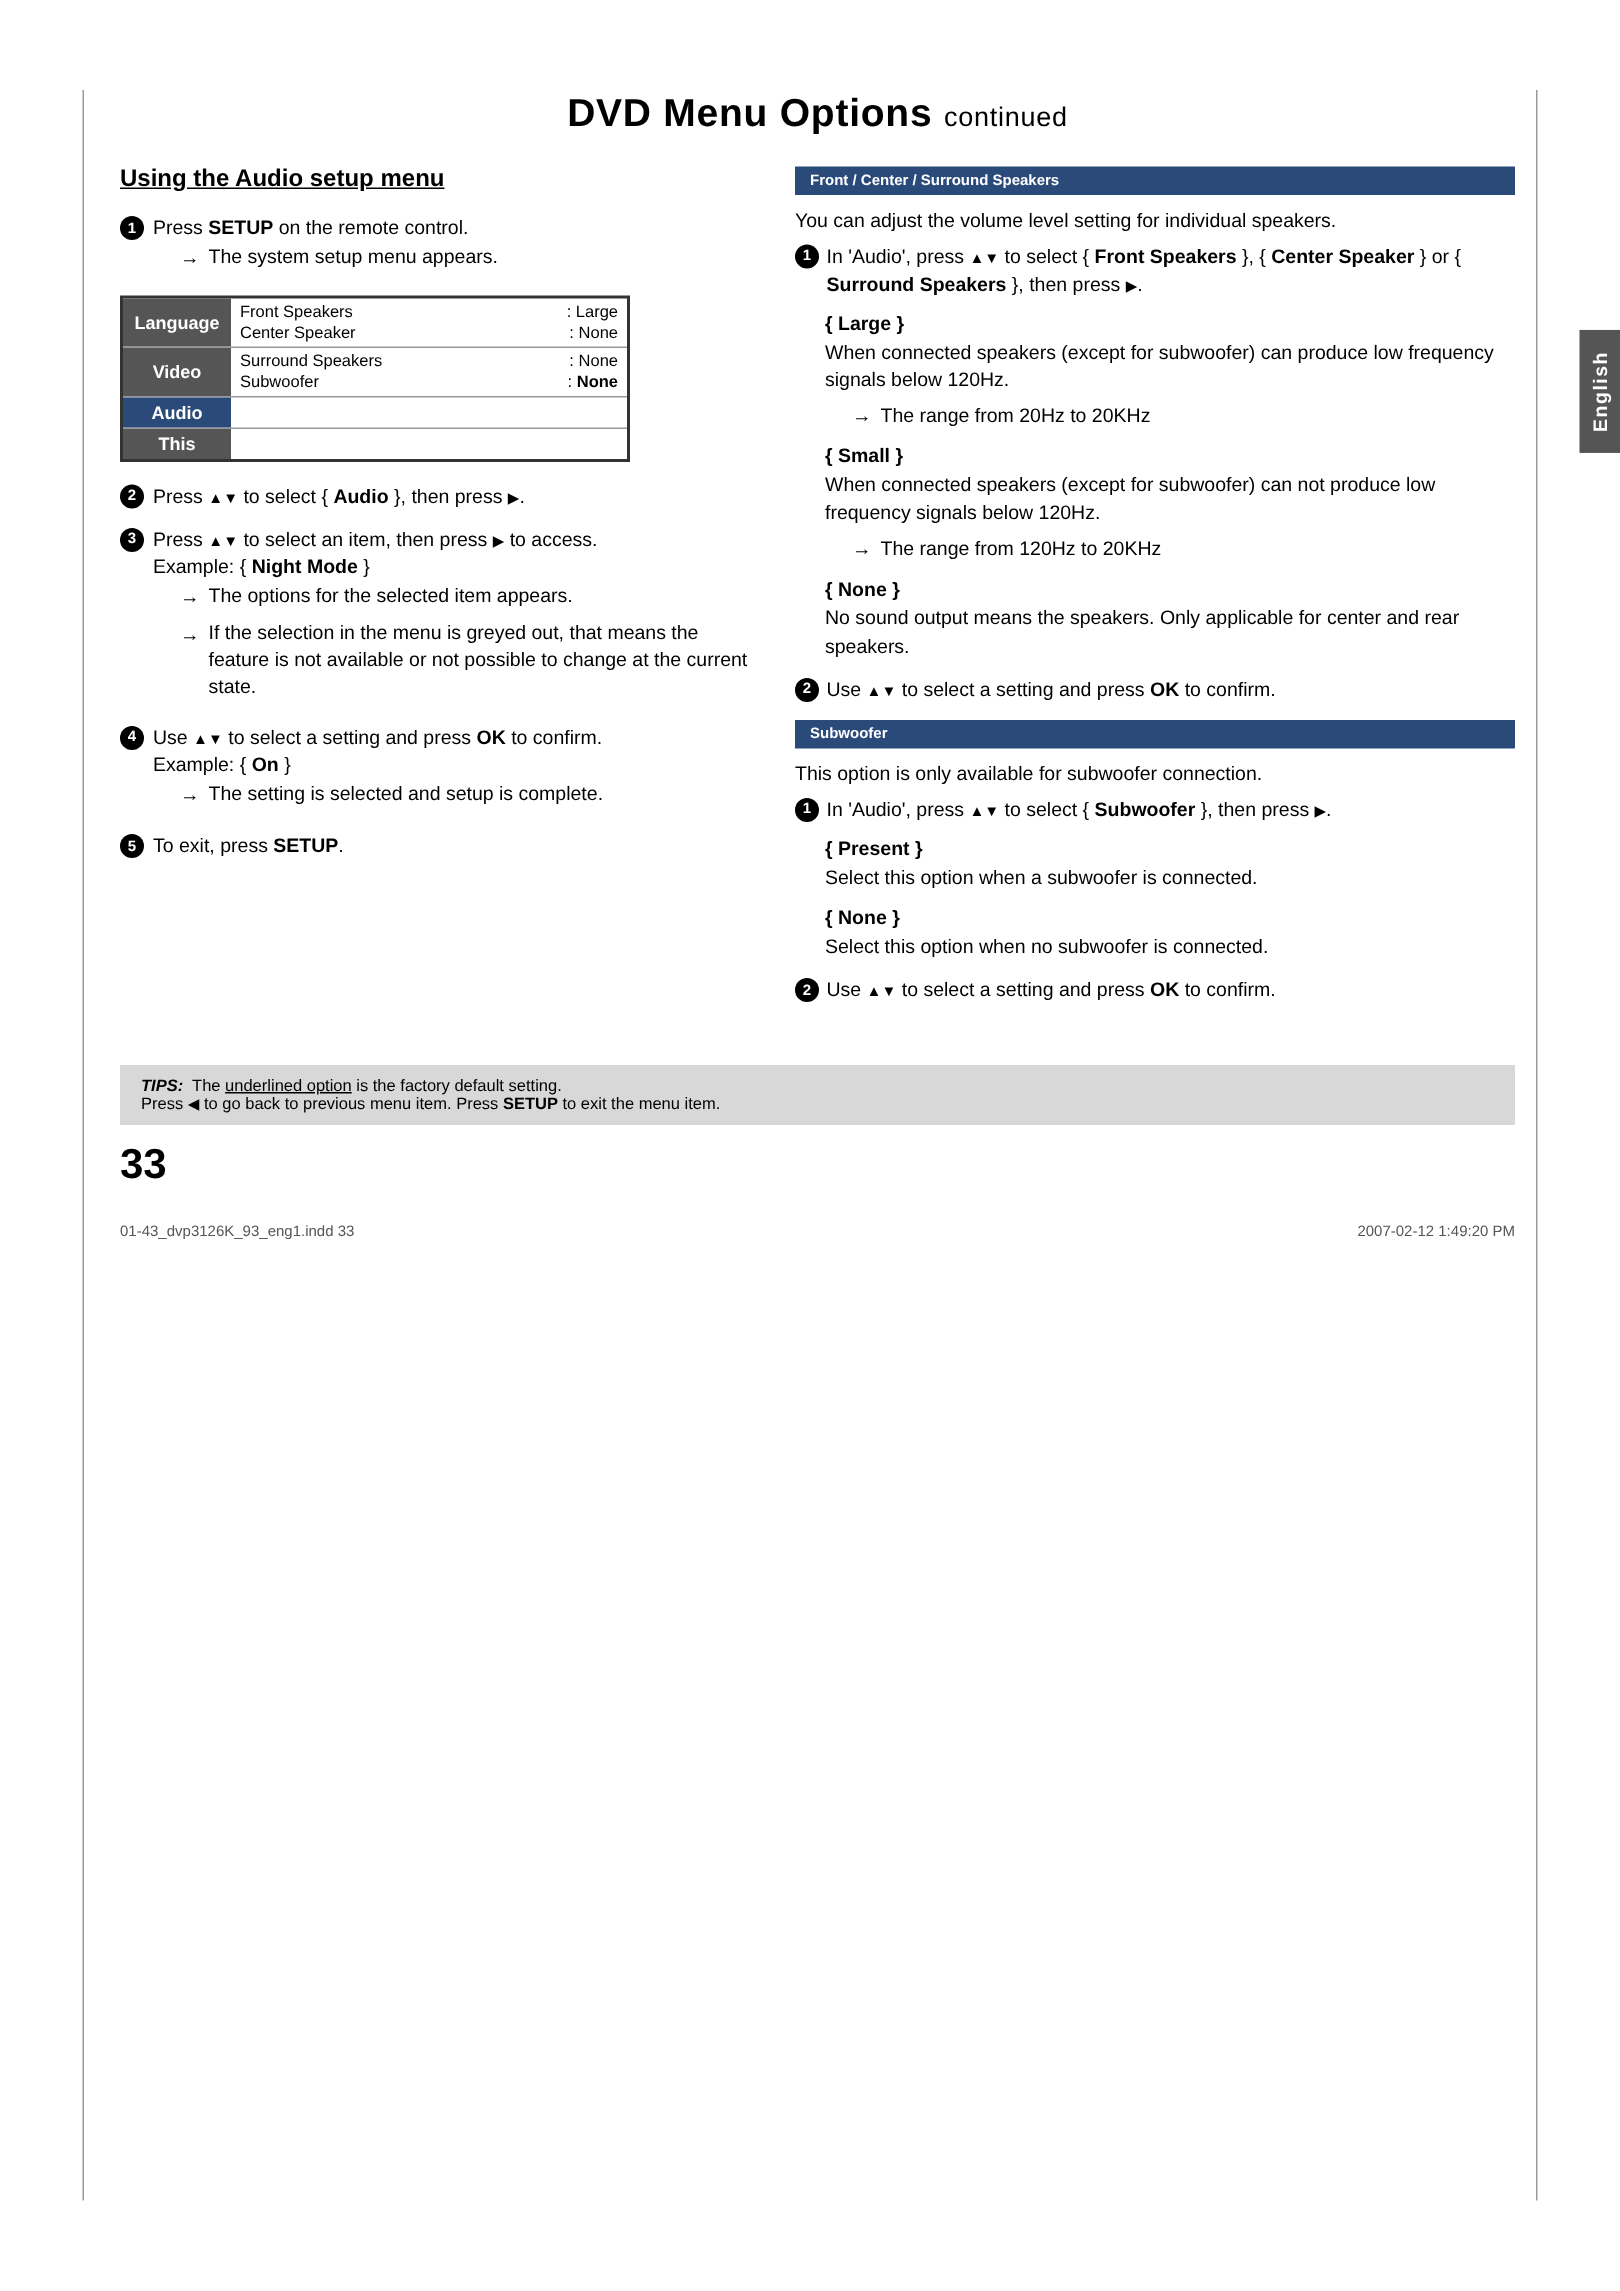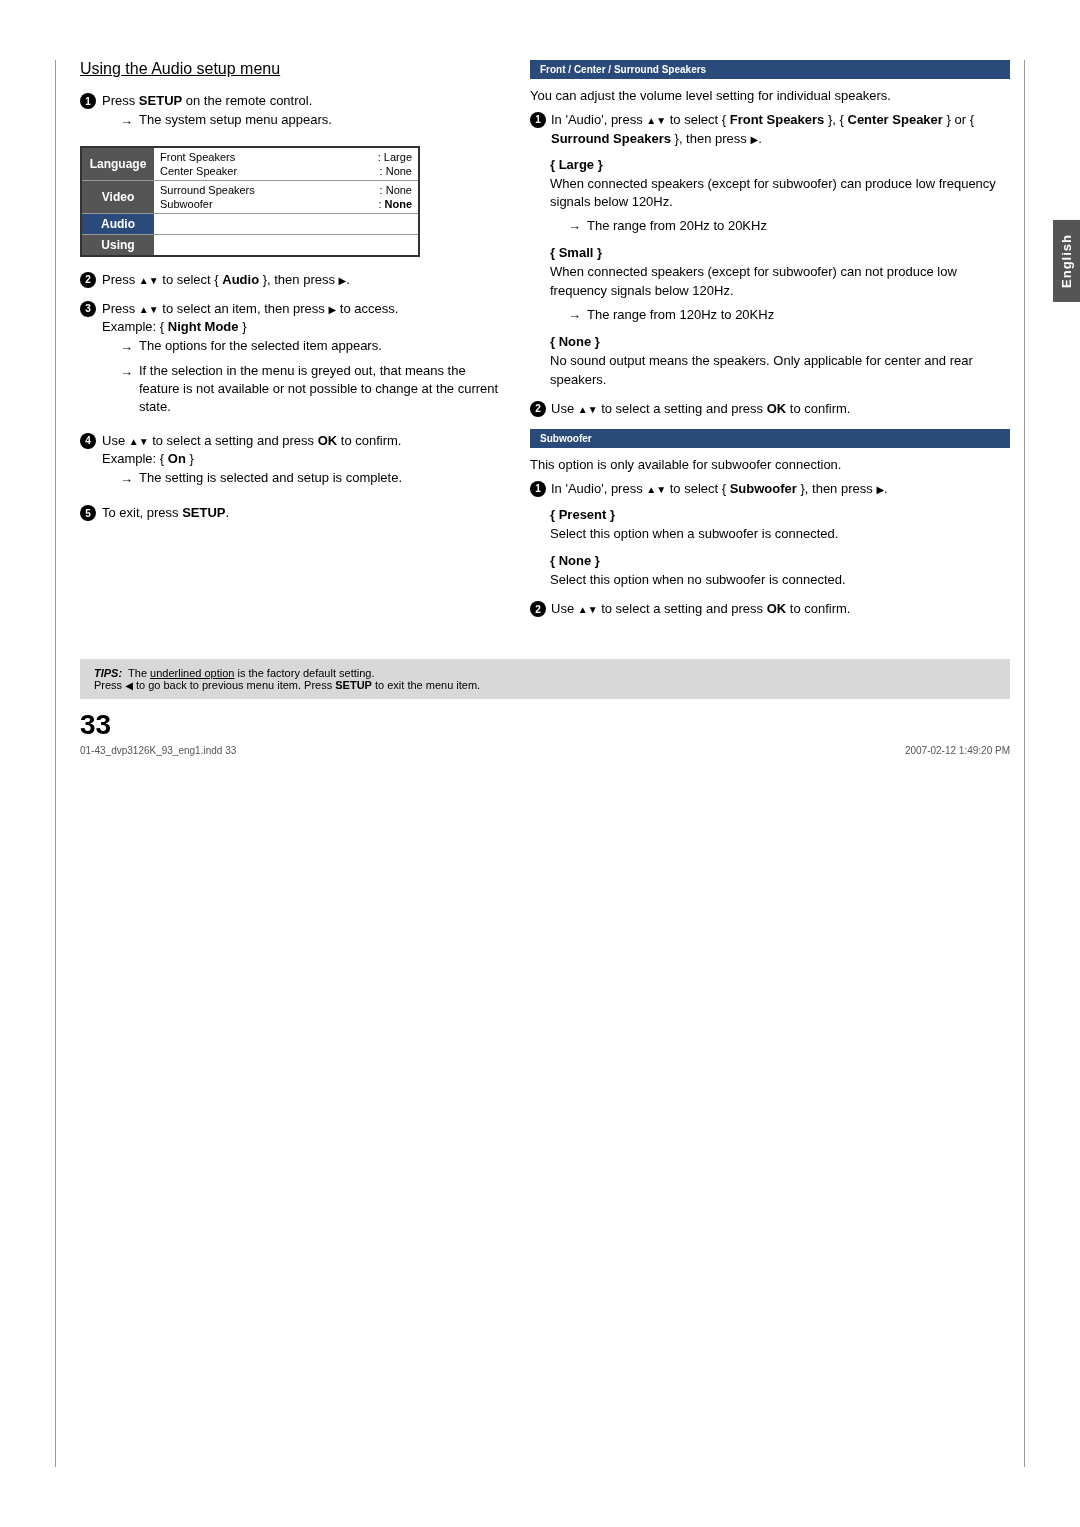--- a/index.html
+++ b/index.html
@@ -69,21 +69,21 @@
       flex: 0 0 420px;
       width: 420px;
     }
     .col-right {
       flex: 1;
     }
 
     
     .section-heading {
       font-size: 16px;
-      font-weight: normal;
+      font-weight: bold;
       text-decoration: underline;
       margin-bottom: 14px;
     }
 
     
     .step {
       display: flex;
       gap: 6px;
       margin-bottom: 8px;
       align-items: flex-start;
@@ -200,21 +200,21 @@
       margin-top: 10px;
       padding-right: 60px;
     }
 
     
     .footer-info {
       display: flex;
       justify-content: space-between;
       font-size: 10px;
       color: #555;
-      margin-top: 4px;
+      margin-top: 24px;
       text-align: center;
     }
 
     .nav-arrows { font-size: 10px; }
 
     p { line-height: 1.45; margin-bottom: 5px; }
 
     .indent { margin-left: 20px; }
 
     .step-block { margin-bottom: 10px; }
@@ -226,20 +226,24 @@
       align-items: flex-start;
     }
   </style>
 </head>
 <body>
 
 <div class="page">
 
   <div class="english-tab">English</div>
 
+  <div class="page-title">
+    <span>DVD Menu Options</span>
+    <span class="continued"> <span>continued</span></span>
+  </div>
 
   <div class="content-columns">
 
     <div class="col-left">
 
       <div class="section-heading">Using the Audio setup menu</div>
 
       <div class="step step-block">
         <span class="step-num-circle">1</span>
         <div class="step-text">
@@ -280,21 +284,21 @@
             </div>
           </div>
         </div>
 
         <div class="menu-row menu-border-row">
           <div class="menu-cat active">Audio</div>
         </div>
 
 
         <div class="menu-row menu-border-row">
-          <div class="menu-cat">Using</div>
+          <div class="menu-cat">This</div>
           <div class="menu-items"></div>
         </div>
       </div>
 
       <div class="step step-block">
         <span class="step-num-circle">2</span>
         <div class="step-text">
           Press <span class="nav-arrows">▲</span><span class="nav-arrows">▼</span> to select { <b>Audio</b> }, then press <span class="nav-arrows">▶</span>.
         </div>
       </div>

